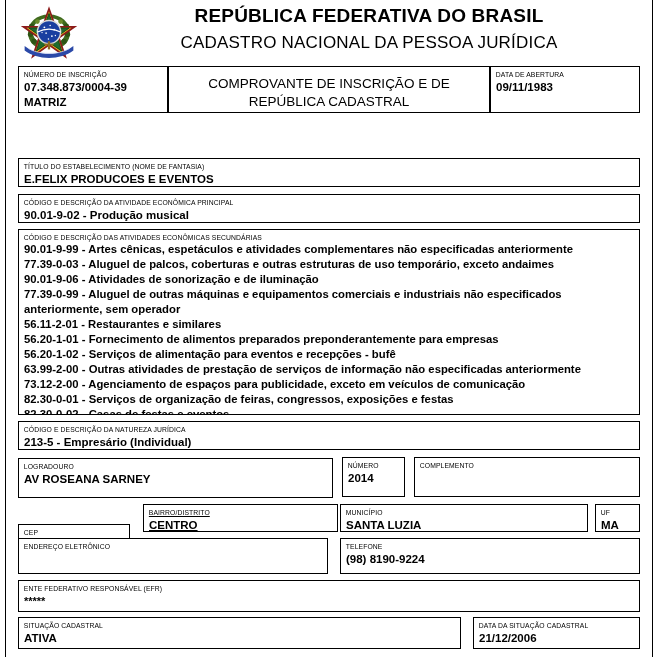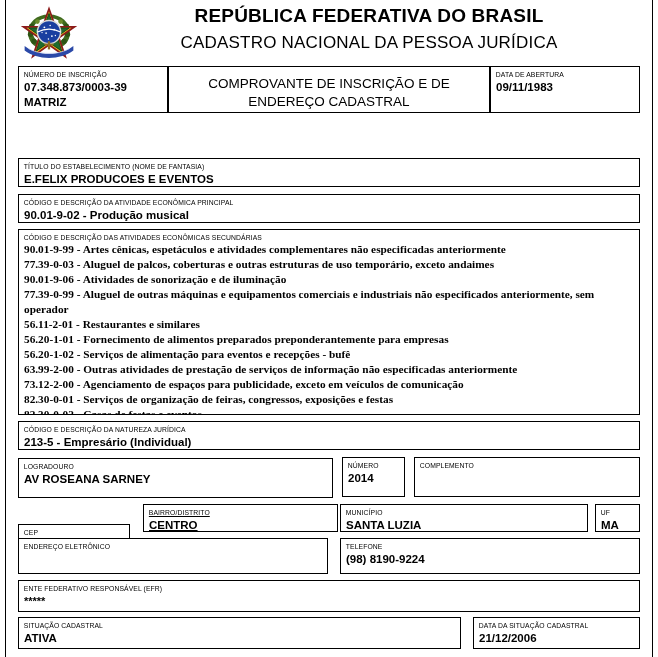--- a/index.html
+++ b/index.html
@@ -101,21 +101,20 @@
     font-size: 13.5px;
     font-weight: normal;
     line-height: 18px;
     text-align: center;
     padding: 8px 6px 0 6px;
   }
 
   
   .act-list {
     padding: 0 4px 0 5px;
-    font-family: Liberation Serif, serif;
   }
   .act-item {
     font-size: 11.3px;
     line-height: 15px;
     font-weight: bold;
     white-space: nowrap;
   }
   .act-item.wrap {
     white-space: normal;
   }
@@ -171,26 +170,26 @@
     </div>
 
     <div class="title-block">
       <div class="title1">REPÚBLICA FEDERATIVA DO BRASIL</div>
       <div class="title2">CADASTRO NACIONAL DA PESSOA JURÍDICA</div>
     </div>
   </div>
 
   <div class="box" style="left:18px; top:66px; width:150px; height:47px;">
     <div class="lbl">NÚMERO DE INSCRIÇÃO</div>
-    <div class="val">07.348.873/0003-39</div>
+    <div class="val">07.348.873/0004-39</div>
     <div class="val">MATRIZ</div>
   </div>
 
   <div class="box" style="left:168px; top:66px; width:322px; height:47px;">
-    <div class="center-title">COMPROVANTE DE INSCRIÇÃO E DE ENDEREÇO CADASTRAL</div>
+    <div class="center-title">COMPROVANTE DE INSCRIÇÃO E DE REPÚBLICA CADASTRAL</div>
   </div>
 
   <div class="box" style="left:490px; top:66px; width:150px; height:47px;">
     <div class="lbl">DATA DE ABERTURA</div>
     <div class="val">09/11/1983</div>
   </div>
 
 
   <div class="box" style="left:18px; top:158px; width:622px; height:29px;">
     <div class="lbl">TÍTULO DO ESTABELECIMENTO (NOME DE FANTASIA)</div>

